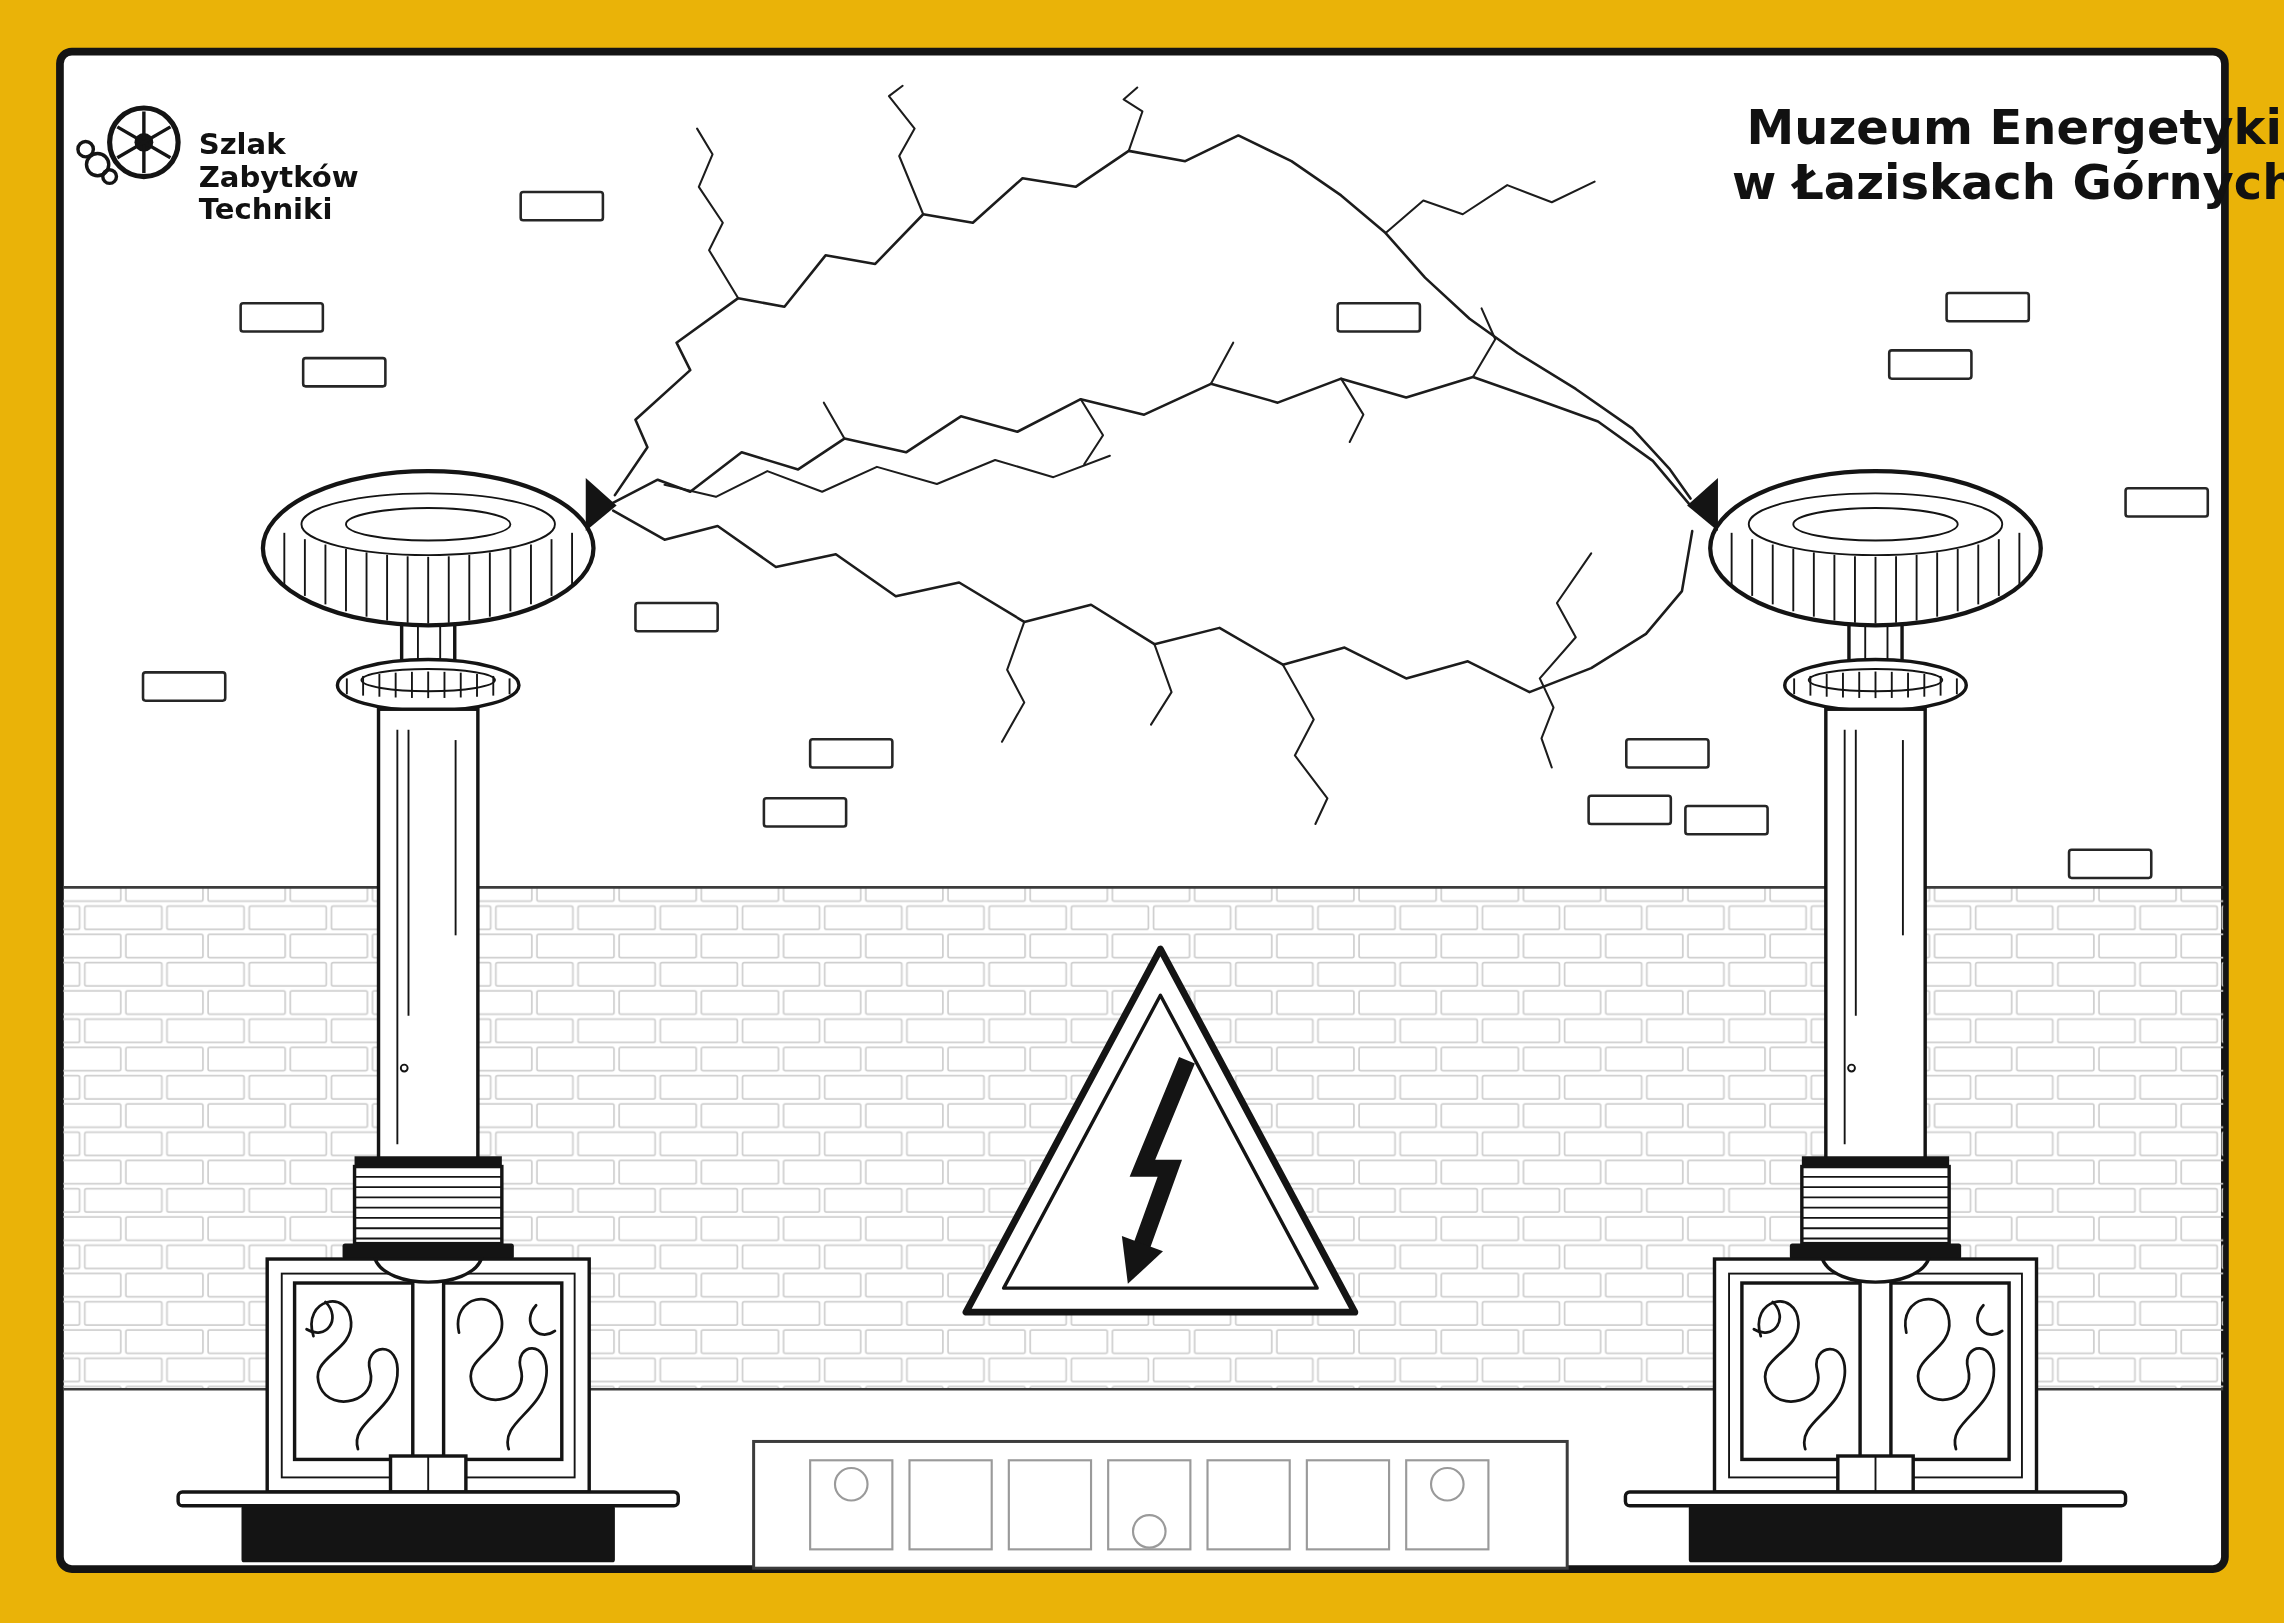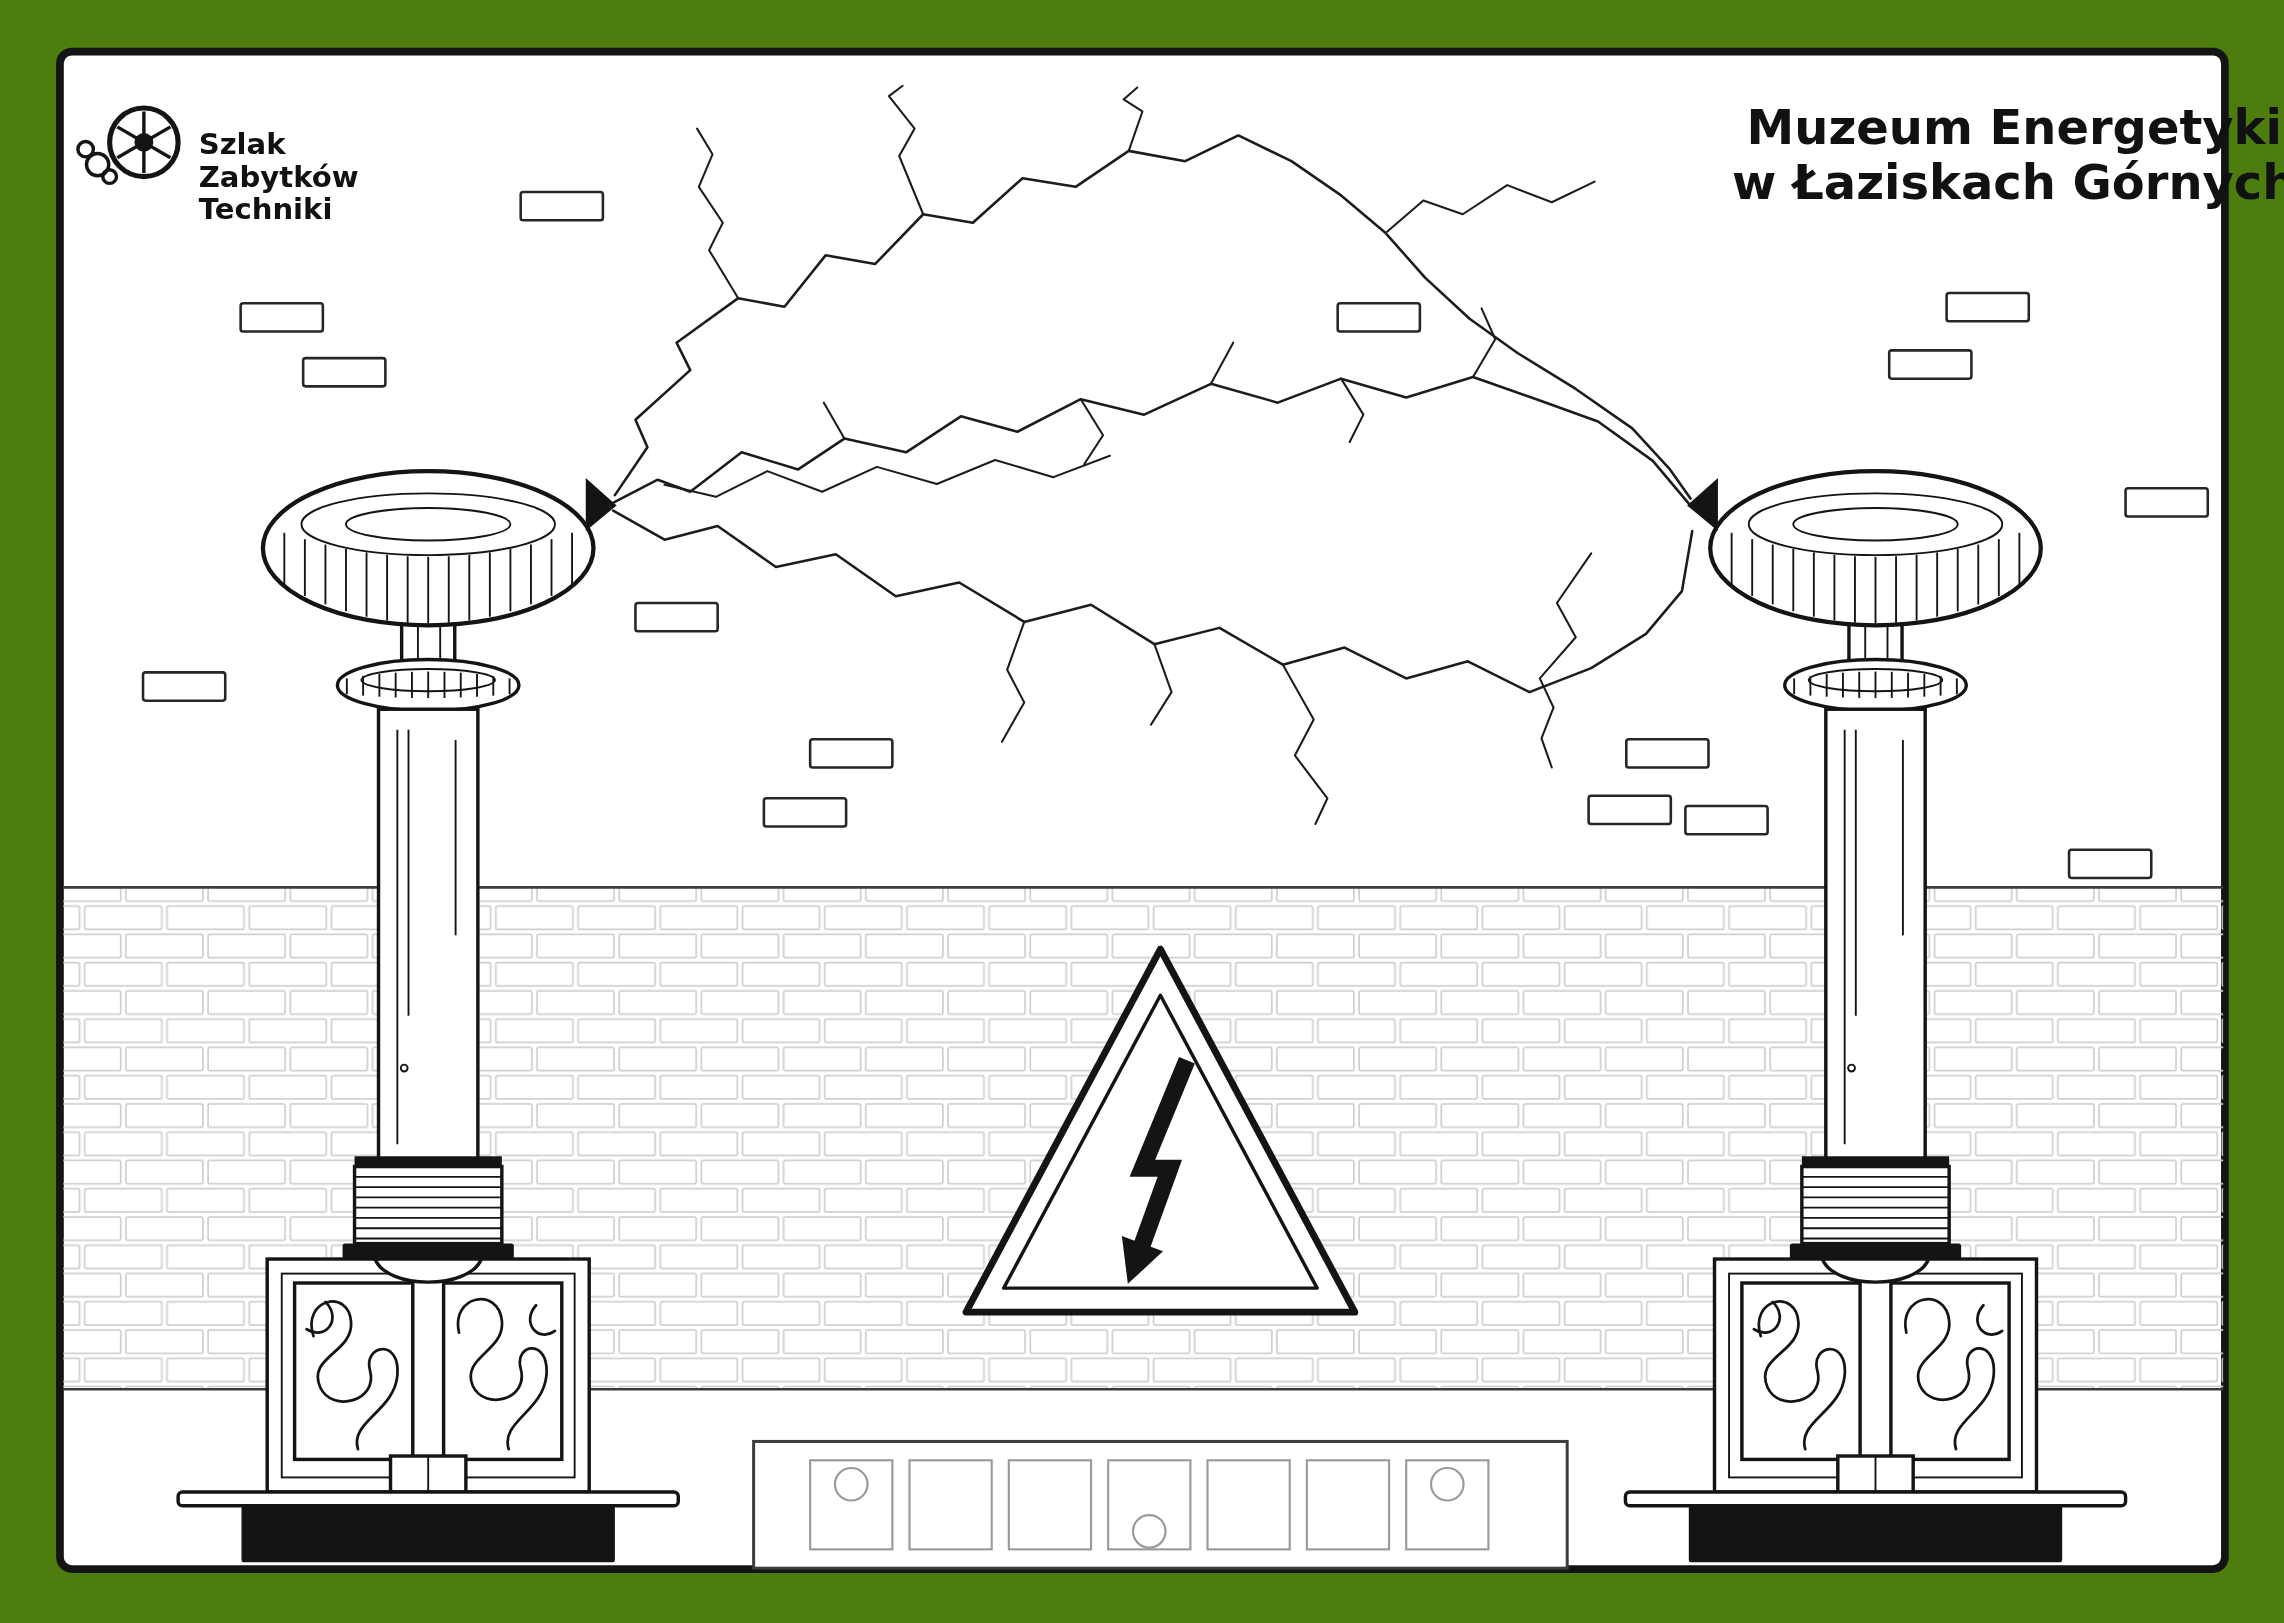--- a/index.html
+++ b/index.html
@@ -1,16 +1,16 @@
 <!DOCTYPE html>
 <html style="font-size:13.7px"><head>
 <meta charset="utf-8">
 <style>
   html,body{margin:0;padding:0;background:#ffffff;}
-  .page{position:relative;width:2284px;height:1624px;background:#4d7c0f;overflow:hidden;
+  .page{position:relative;width:2284px;height:1624px;background:#eab308;overflow:hidden;
         font-family:"DejaVu Sans",sans-serif;}
   svg{position:absolute;left:0;top:0;}
 
   .outline{fill:#ffffff;stroke:#141414;stroke-width:4;}
   .outline-h{fill:#ffffff;stroke:#141414;stroke-width:5;}
   .thin{fill:none;stroke:#141414;stroke-width:2.2;}
   .ink{fill:#141414;stroke:none;}
   .arc{fill:none;stroke:#1c1c1c;stroke-width:3;stroke-linejoin:round;stroke-linecap:round;}
   .arc2{fill:none;stroke:#1c1c1c;stroke-width:2.4;stroke-linejoin:round;stroke-linecap:round;}
   .wall-line{stroke:#3c3c3c;stroke-width:3;}

